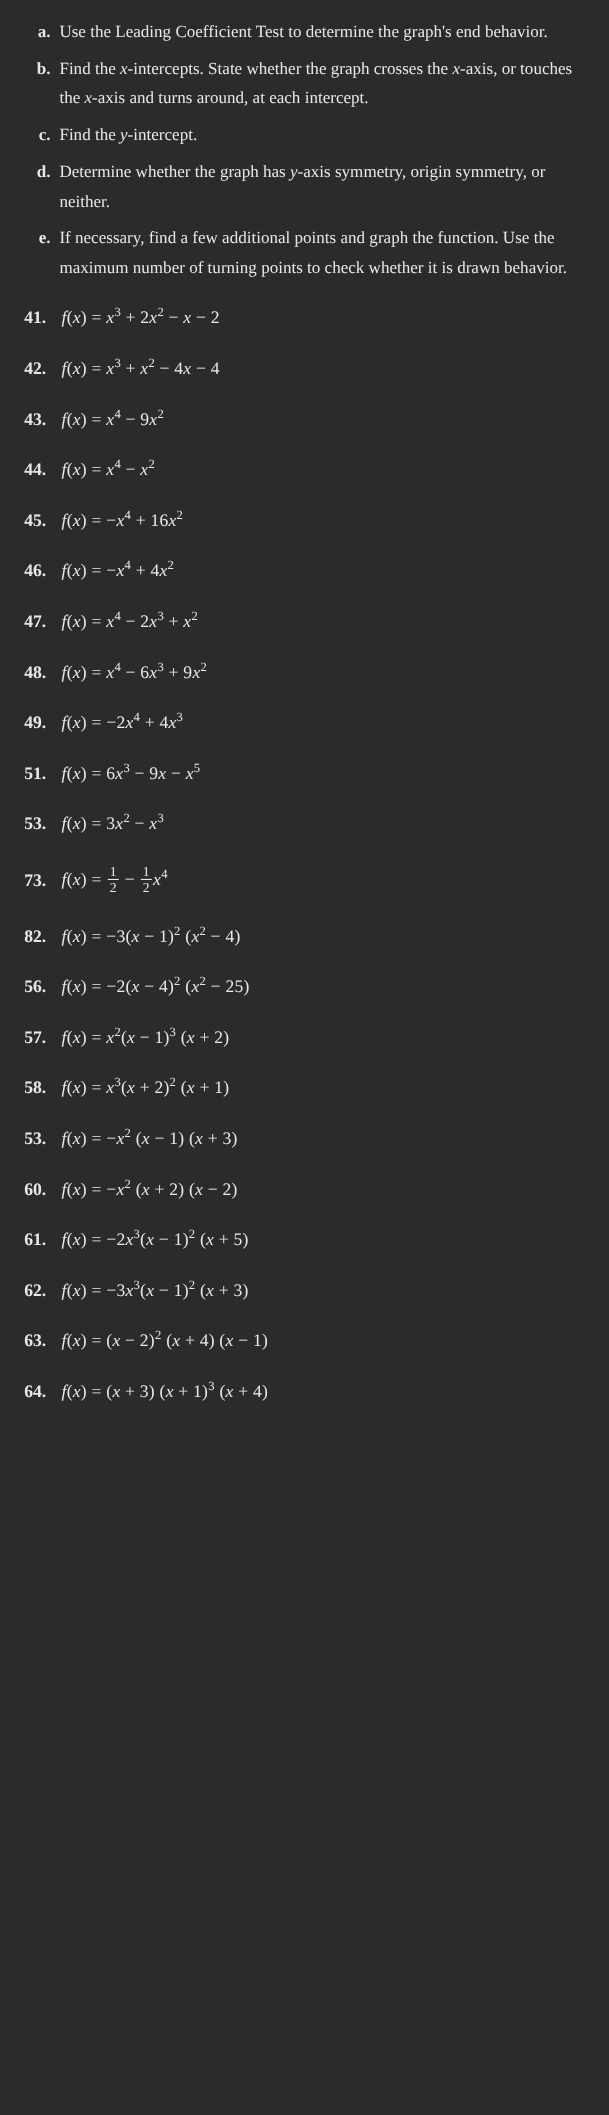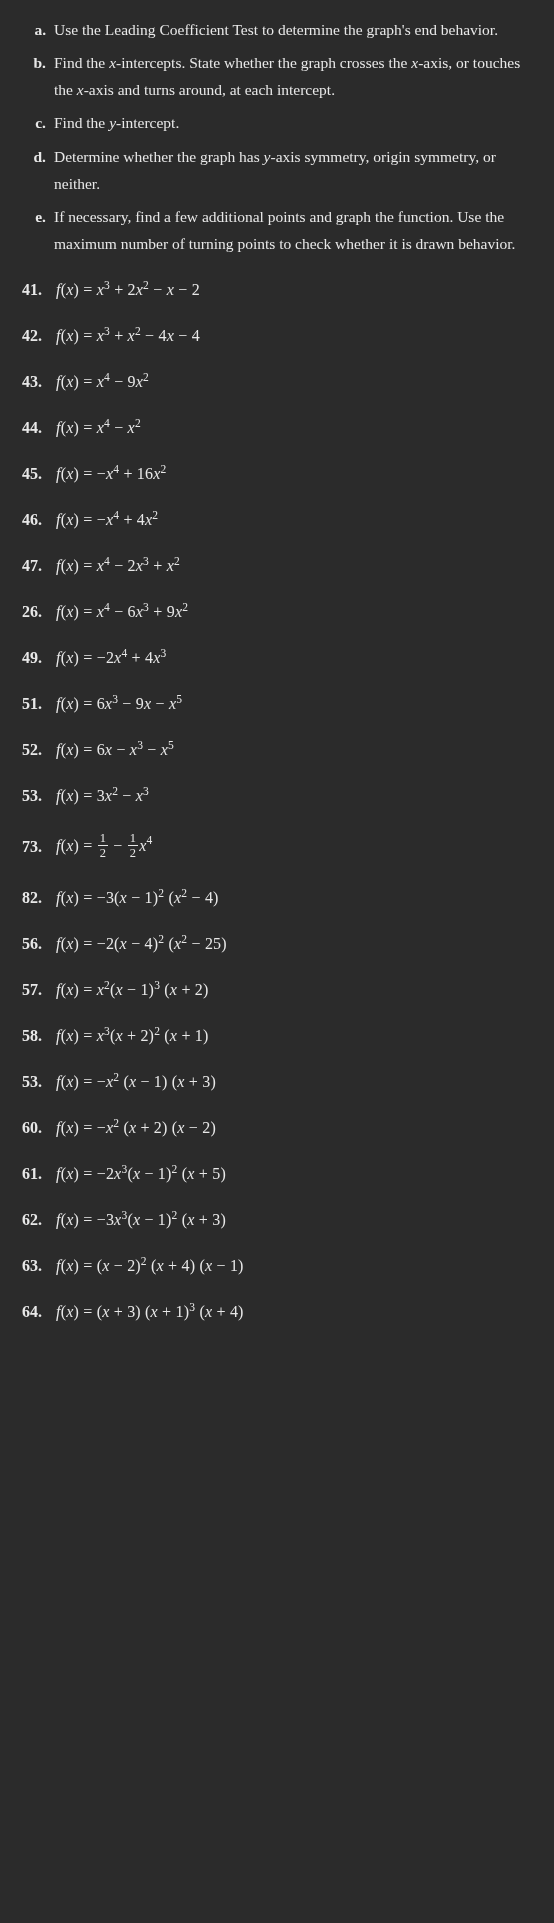--- a/index.html
+++ b/index.html
@@ -132,36 +132,32 @@
       </div>
       <div class="prob">
         <div class="num">46.</div>
         <div class="eqn">f<span class="n">(</span>x<span class="n">)</span> <span class="n">= −</span>x<sup>4</sup> <span class="n">+ 4</span>x<sup>2</sup></div>
       </div>
       <div class="prob">
         <div class="num">47.</div>
         <div class="eqn">f<span class="n">(</span>x<span class="n">)</span> <span class="n">=</span> x<sup>4</sup> <span class="n">− 2</span>x<sup>3</sup> <span class="n">+</span> x<sup>2</sup></div>
       </div>
       <div class="prob">
-        <div class="num">26.</div>
+        <div class="num">48.</div>
         <div class="eqn">f<span class="n">(</span>x<span class="n">)</span> <span class="n">=</span> x<sup>4</sup> <span class="n">− 6</span>x<sup>3</sup> <span class="n">+ 9</span>x<sup>2</sup></div>
       </div>
       <div class="prob">
         <div class="num">49.</div>
         <div class="eqn">f<span class="n">(</span>x<span class="n">)</span> <span class="n">= −2</span>x<sup>4</sup> <span class="n">+ 4</span>x<sup>3</sup></div>
       </div>
       <div class="prob">
         <div class="num">51.</div>
         <div class="eqn">f<span class="n">(</span>x<span class="n">)</span> <span class="n">= 6</span>x<sup>3</sup> <span class="n">− 9</span>x <span class="n">−</span> x<sup>5</sup></div>
       </div>
       <div class="prob">
-        <div class="num">52.</div>
-        <div class="eqn">f<span class="n">(</span>x<span class="n">)</span> <span class="n">= 6</span>x <span class="n">−</span> x<sup>3</sup> <span class="n">−</span> x<sup>5</sup></div>
-      </div>
-      <div class="prob">
         <div class="num">53.</div>
         <div class="eqn">f<span class="n">(</span>x<span class="n">)</span> <span class="n">= 3</span>x<sup>2</sup> <span class="n">−</span> x<sup>3</sup></div>
       </div>
       <div class="prob">
         <div class="num">73.</div>
         <div class="eqn">f<span class="n">(</span>x<span class="n">)</span> <span class="n">=</span> <span class="frac"><span class="fn">1</span><span class="fd">2</span></span> <span class="n">−</span> <span class="frac"><span class="fn">1</span><span class="fd">2</span></span>x<sup>4</sup></div>
       </div>
       <div class="prob">
         <div class="num">82.</div>
         <div class="eqn">f<span class="n">(</span>x<span class="n">)</span> <span class="n">= −3(</span>x <span class="n">− 1)</span><sup>2</sup> <span class="n">(</span>x<sup>2</sup> <span class="n">− 4)</span></div>

